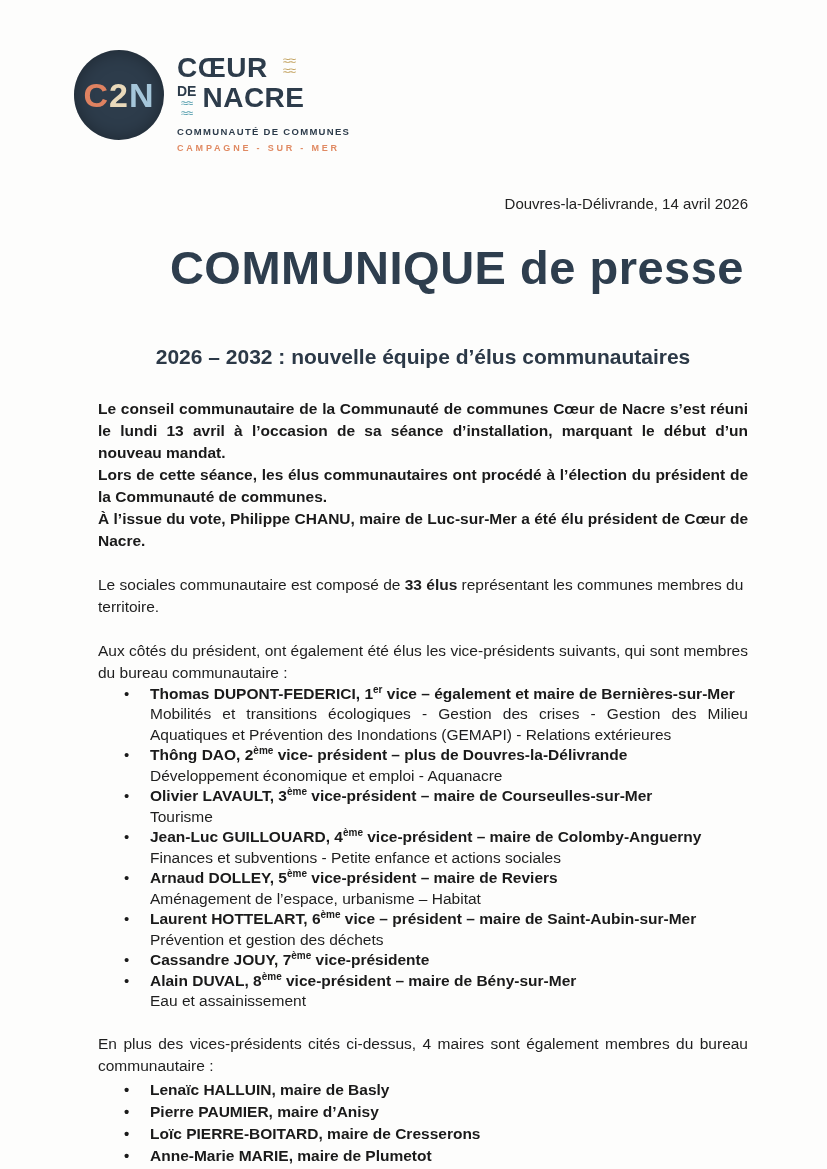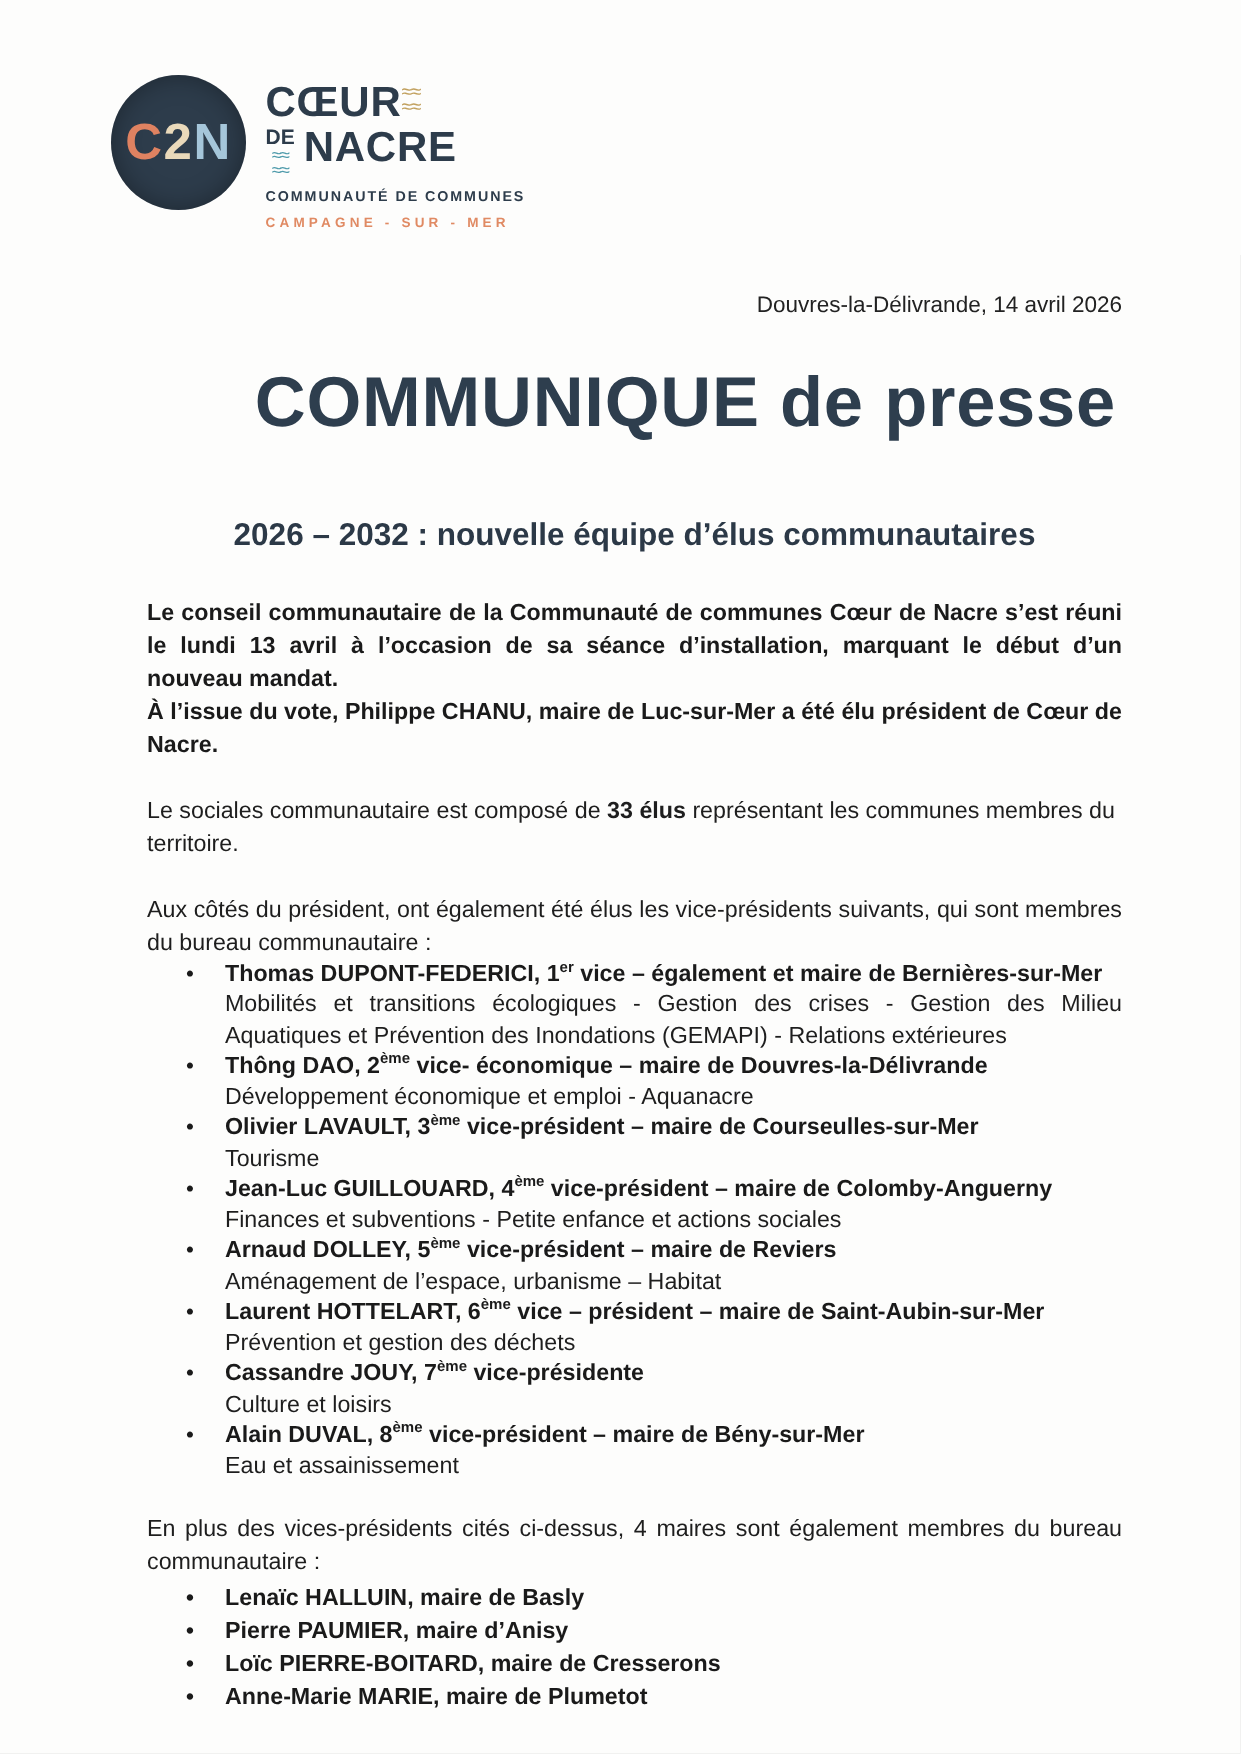--- a/index.html
+++ b/index.html
@@ -19,21 +19,21 @@
     background:#2d3c4b;
     display:flex;align-items:center;justify-content:center;
     font-weight:bold;font-size:34px;letter-spacing:1px;
     box-shadow:inset 0 0 18px rgba(0,0,0,.35);
     flex:0 0 auto;
   }
   .logo-circle .m1{color:#df8261;}
   .logo-circle .m2{color:#e9d9ba;}
   .logo-circle .m3{color:#a5c6da;}
   .logo-text{padding-top:4px;color:#2d3c4b;}
-  .brand-row1{display:flex;align-items:flex-start;gap:0;}
+  .brand-row1{display:flex;align-items:flex-start;gap:15px;}
   .brand-coeur,.brand-nacre{font-size:28px;font-weight:bold;line-height:1;letter-spacing:.5px;}
   .wave-gold{color:#c2a15f;font-size:13px;line-height:.75;letter-spacing:-1px;padding-top:2px;}
   .wave-gold span{display:block;}
   .brand-row2{display:flex;align-items:flex-start;gap:6px;margin-top:2px;}
   .de-col{display:flex;flex-direction:column;align-items:center;}
   .brand-de{font-size:14px;font-weight:bold;line-height:1.1;}
   .wave-teal{color:#4f9bab;font-size:12px;line-height:.8;letter-spacing:-1px;}
   .wave-teal span{display:block;}
   .org-type{font-size:9.5px;font-weight:bold;letter-spacing:1.3px;margin-top:7px;color:#2d3c4b;}
   .tagline{font-size:9px;font-weight:bold;letter-spacing:2.8px;margin-top:6px;color:#e08a63;}
@@ -105,55 +105,55 @@
   <div class="content">
 
     <div class="dateline">Douvres-la-Délivrande, 14 avril 2026</div>
 
     <h1 class="doc-title">COMMUNIQUE de presse</h1>
 
     <h2 class="doc-subtitle">2026 – 2032 : nouvelle équipe d’élus communautaires</h2>
 
     <p class="intro">
       <span>Le conseil communautaire de la Communauté de communes Cœur de Nacre s’est réuni le lundi 13 avril à l’occasion de sa séance d’installation, marquant le début d’un nouveau mandat.</span>
+      <span>Lors de cette séance, les élus communautaires ont procédé à l’élection du président de la Communauté de communes.</span>
       <span>À l’issue du vote, Philippe CHANU, maire de Luc-sur-Mer a été élu président de Cœur de Nacre.</span>
     </p>
 
     <p class="composition"><span>Le sociales communautaire est composé de </span><span class="bold">33 élus</span><span> représentant les communes membres du territoire.</span></p>
 
     <p class="vp-intro">Aux côtés du président, ont également été élus les vice-présidents suivants, qui sont membres du bureau communautaire :</p>
 
     <ul class="vp-list">
       <li>
         <span class="vp-name"><span>Thomas DUPONT-FEDERICI, 1</span><sup>er</sup><span> vice – également et maire de Bernières-sur-Mer</span></span>
         <span class="vp-detail">Mobilités et transitions écologiques - Gestion des crises - Gestion des Milieu Aquatiques et Prévention des Inondations (GEMAPI) - Relations extérieures</span>
       </li>
       <li>
-        <span class="vp-name"><span>Thông DAO, 2</span><sup>ème</sup><span> vice- économique – maire de Douvres-la-Délivrande</span></span>
+        <span class="vp-name"><span>Thông DAO, 2</span><sup>ème</sup><span> vice- président – plus de Douvres-la-Délivrande</span></span>
         <span class="vp-detail">Développement économique et emploi - Aquanacre</span>
       </li>
       <li>
         <span class="vp-name"><span>Olivier LAVAULT, 3</span><sup>ème</sup><span> vice-président – maire de Courseulles-sur-Mer</span></span>
         <span class="vp-detail">Tourisme</span>
       </li>
       <li>
         <span class="vp-name"><span>Jean-Luc GUILLOUARD, 4</span><sup>ème</sup><span> vice-président – maire de Colomby-Anguerny</span></span>
         <span class="vp-detail">Finances et subventions - Petite enfance et actions sociales</span>
       </li>
       <li>
         <span class="vp-name"><span>Arnaud DOLLEY, 5</span><sup>ème</sup><span> vice-président – maire de Reviers</span></span>
         <span class="vp-detail">Aménagement de l’espace, urbanisme – Habitat</span>
       </li>
       <li>
         <span class="vp-name"><span>Laurent HOTTELART, 6</span><sup>ème</sup><span> vice – président – maire de Saint-Aubin-sur-Mer</span></span>
         <span class="vp-detail">Prévention et gestion des déchets</span>
       </li>
       <li>
         <span class="vp-name"><span>Cassandre JOUY, 7</span><sup>ème</sup><span> vice-présidente</span></span>
-        <span class="vp-detail">Culture et loisirs</span>
       </li>
       <li>
         <span class="vp-name"><span>Alain DUVAL, 8</span><sup>ème</sup><span> vice-président – maire de Bény-sur-Mer</span></span>
         <span class="vp-detail">Eau et assainissement</span>
       </li>
     </ul>
 
     <p class="mayors-intro">En plus des vices-présidents cités ci-dessus, 4 maires sont également membres du bureau communautaire :</p>
 
     <ul class="mayor-list">

